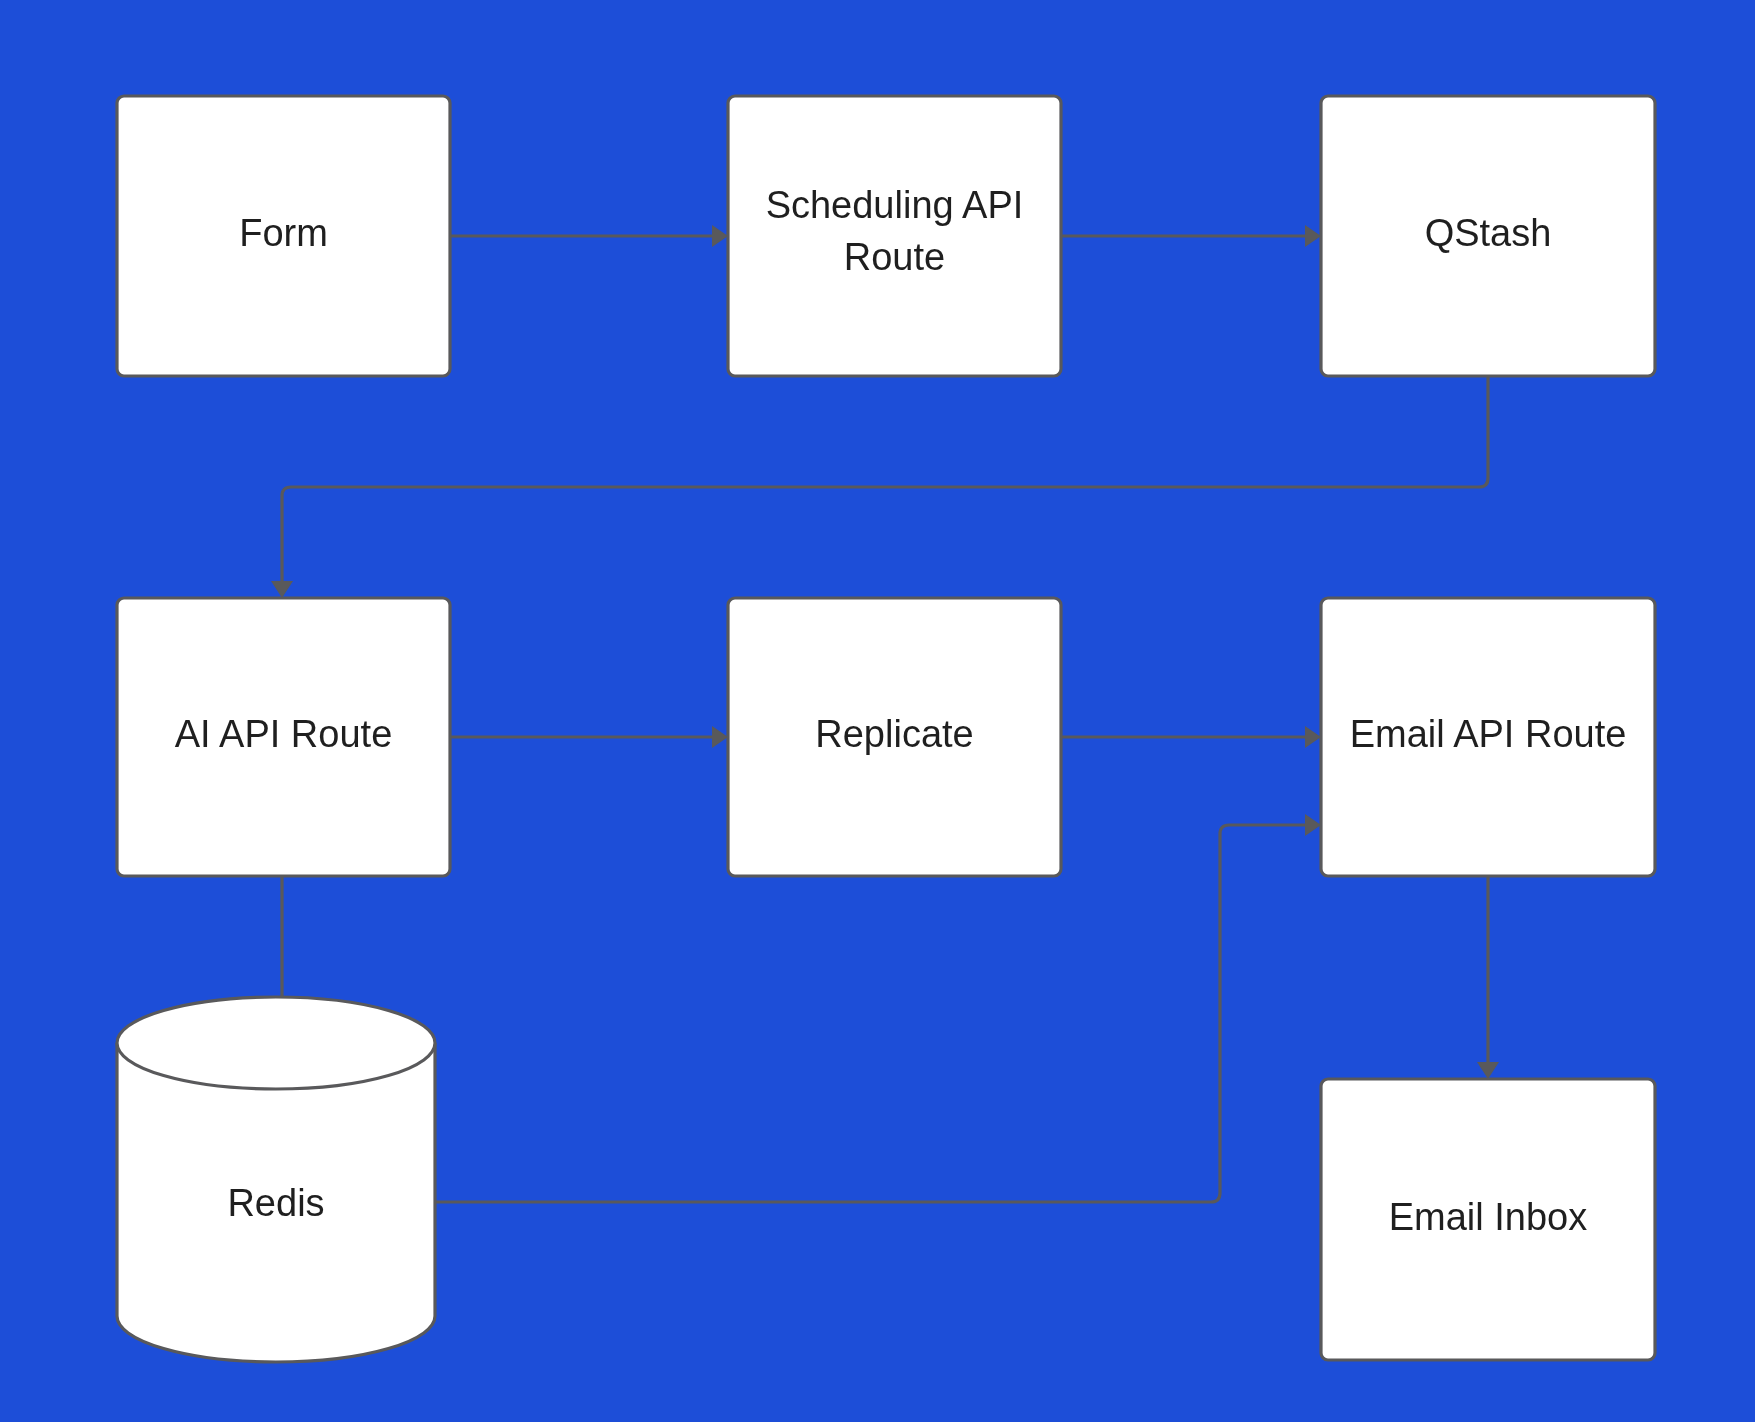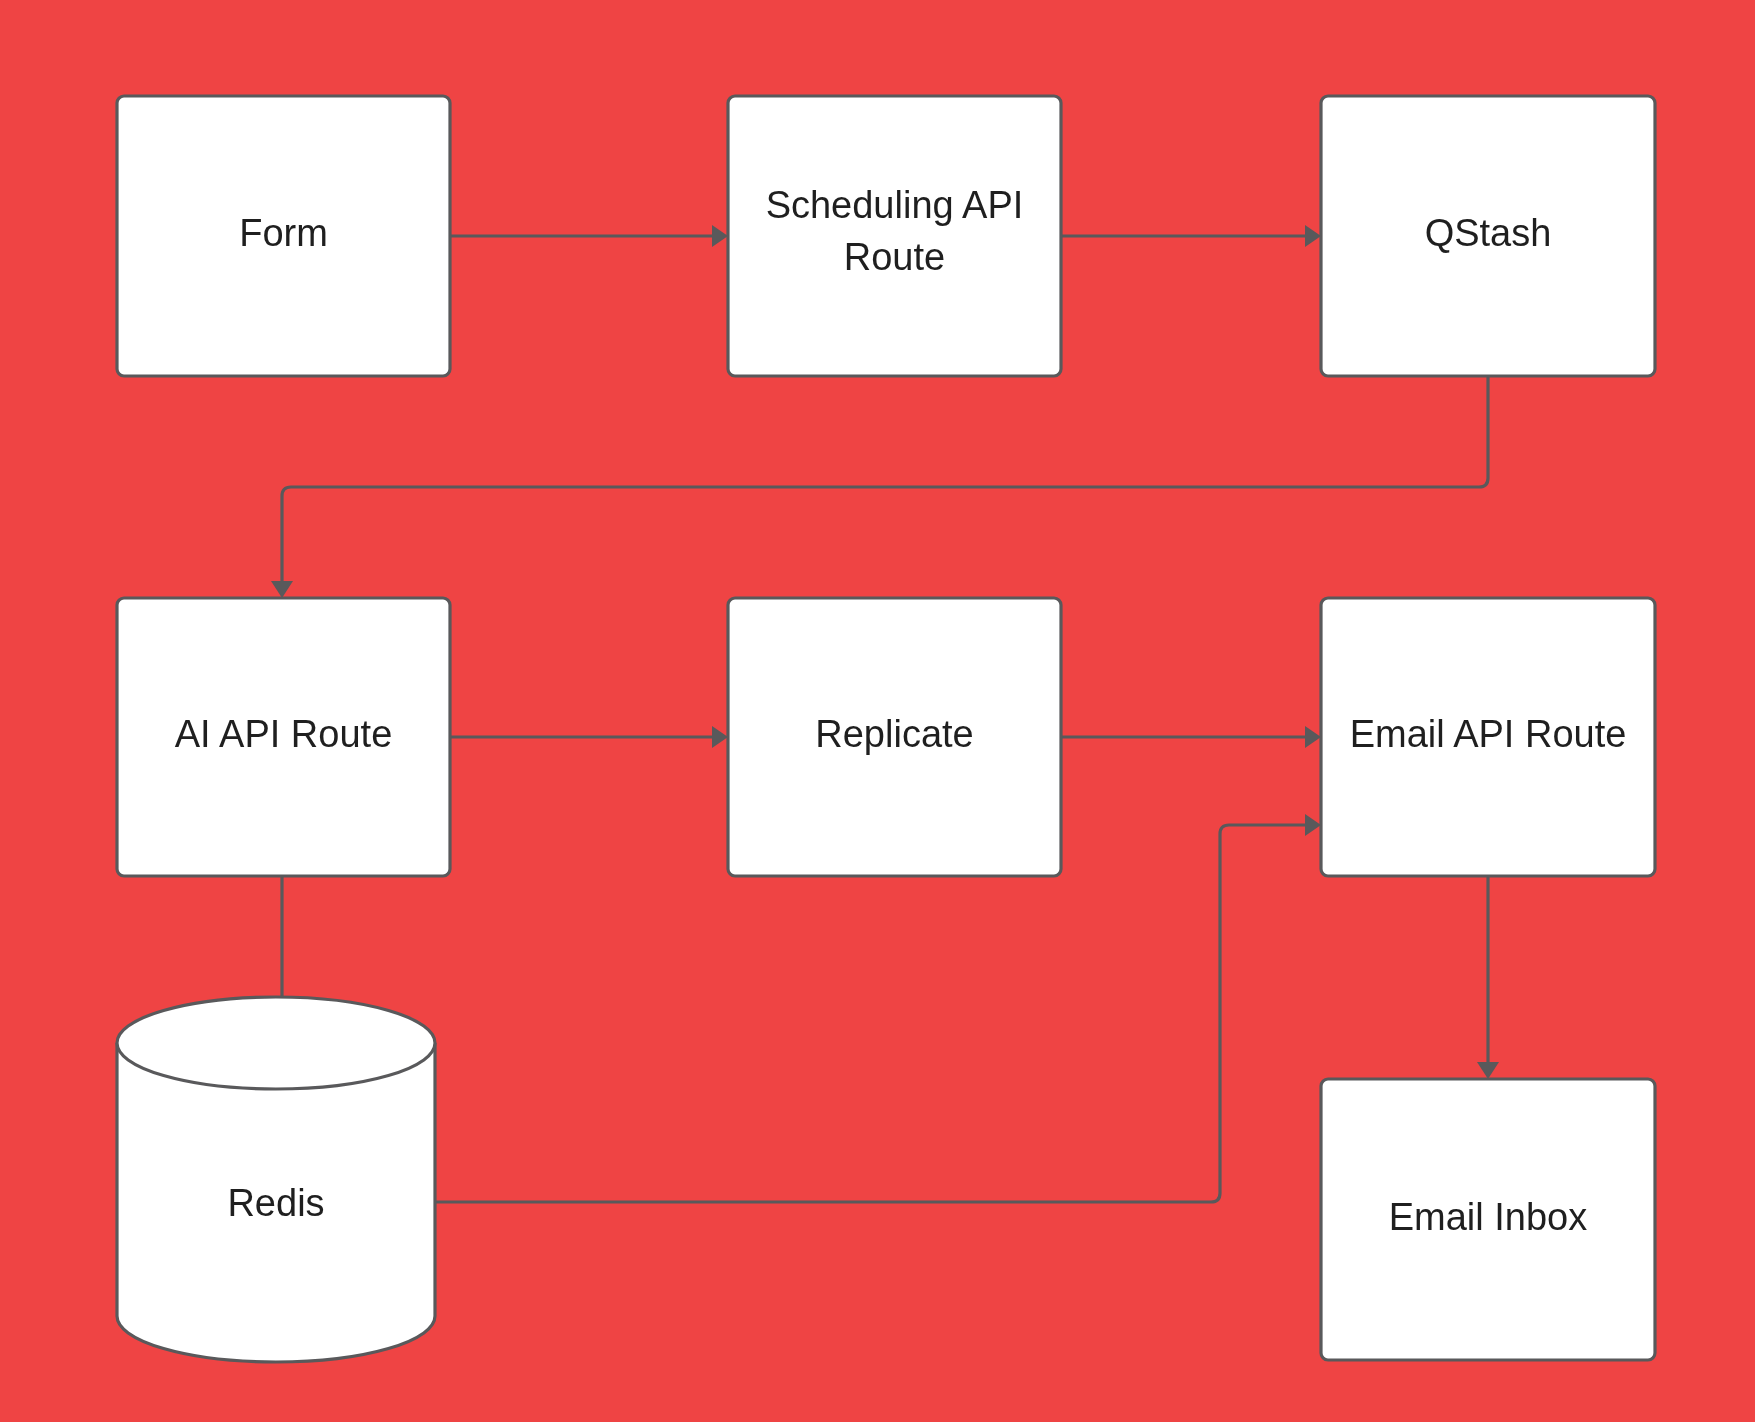--- a/index.html
+++ b/index.html
@@ -8,21 +8,21 @@
     padding: 0;
     background: #ffffff;
   }
   body {
     font-family: "Liberation Sans", sans-serif;
   }
   #diagram-canvas {
     position: relative;
     width: 1755px;
     height: 1422px;
-    background: #ef4444;
+    background: #1d4ed8;
     overflow: hidden;
     text-decoration: underline;
   }
   #diagram-svg {
     position: absolute;
     top: 0;
     left: 0;
     width: 1755px;
     height: 1422px;
     display: block;

